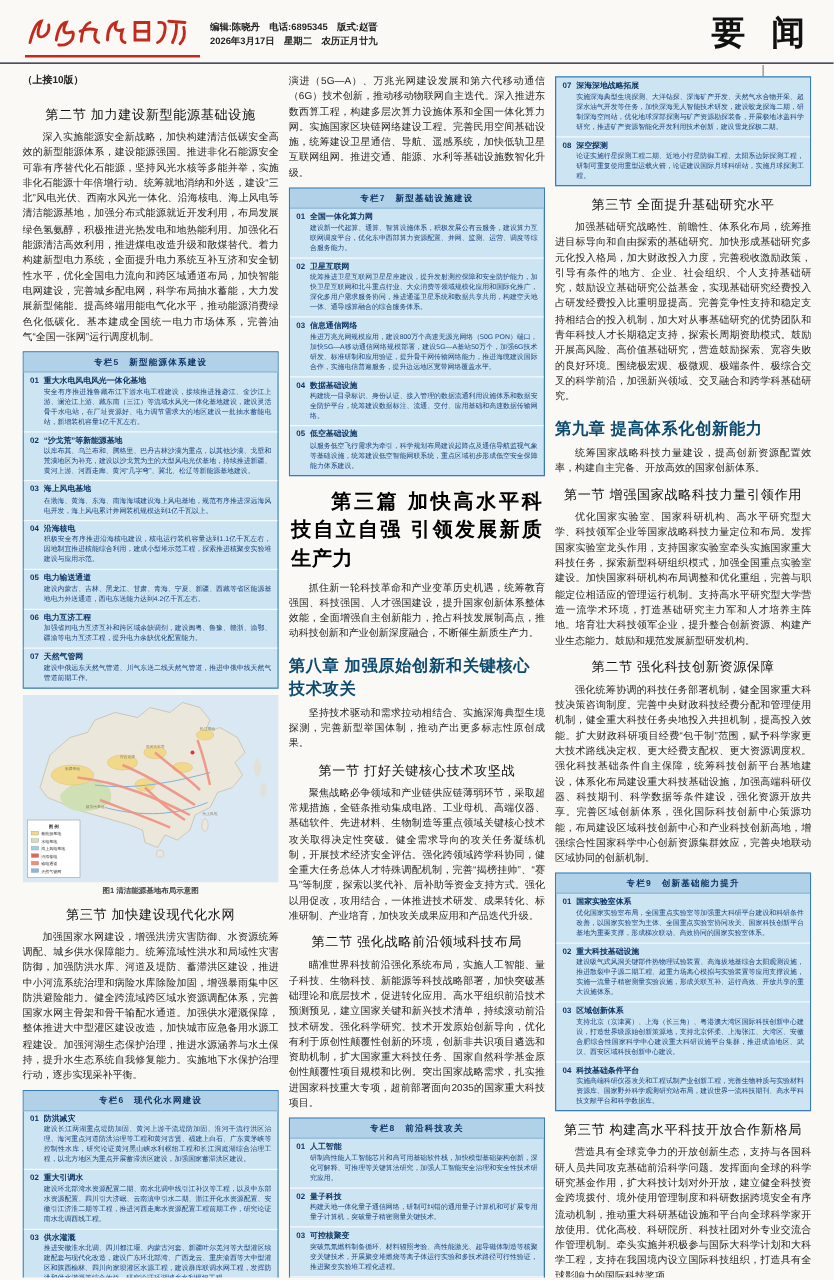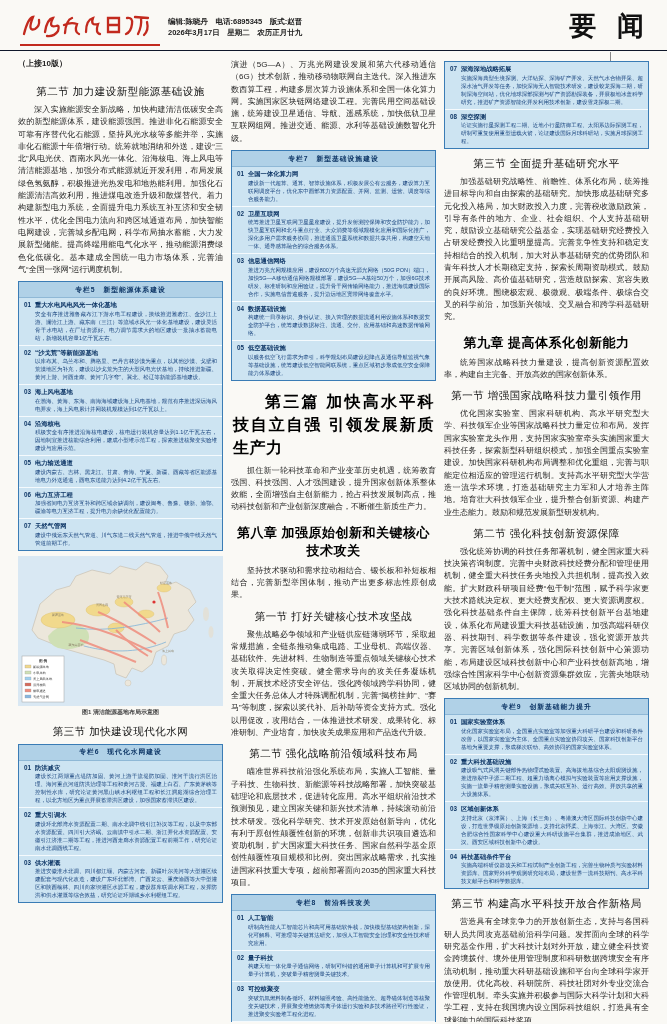--- a/index.html
+++ b/index.html
@@ -12,21 +12,21 @@
   #hdr-info{position:absolute;left:168px;top:16px;font-size:7.5px;line-height:11px;color:#222;font-weight:bold;}
   #hdr-right{position:absolute;right:16px;top:8px;display:flex;align-items:center;gap:8px;flex-direction:column;}
   #edition{font-family:"Liberation Serif","DejaVu Serif",serif;font-size:27px;font-weight:bold;color:#111;letter-spacing:7px;}
   #hdr-div{width:1px;height:32px;background:#888;}
   #pagenum{font-size:27px;font-weight:bold;color:#6d28d9;font-family:"Liberation Sans",sans-serif;}
   
   #cols{position:absolute;left:18px;top:56px;width:631px;height:966px;display:flex;gap:8px;}
   .col{width:205px;height:966px;overflow:hidden;}
   .cont{font-size:8px;font-weight:bold;color:#222;margin:2px 0 16px;}
   .h2{font-size:10.5px;font-weight:normal;color:#111;text-align:center;margin:8px 0 5px;letter-spacing:.5px;}
-  .h1{font-size:13px;font-weight:bold;color:#000000;text-align:center;margin:10px 0 5px;letter-spacing:.5px;}
+  .h1{font-size:13px;font-weight:bold;color:#0c4a6e;text-align:left;margin:10px 0 5px;letter-spacing:.5px;}
   .part{font-size:16px;line-height:23px;font-weight:bold;color:#000;text-indent:2em;text-align:justify;margin:9px 2px 6px;letter-spacing:.5px;}
   .p{font-size:8px;line-height:12.3px;color:#262626;text-align:justify;text-indent:2em;margin:3px 0;}
   
   .box{border:1px solid #3a7cb5;background:#cde4f2;margin:5px 0;}
   .box-title{background:#b0d1e7;border-bottom:1px solid #8fb8d6;text-align:center;font-size:6.8px;font-weight:bold;color:#0e3666;padding:2.5px 0;letter-spacing:1px;}
   .box-item{padding:2px 5px 3px;}
   .box-item + .box-item{border-top:1px solid rgba(255,255,255,.8);}
   .box-head{font-size:6.3px;font-weight:bold;color:#0e3666;line-height:9px;}
   .box-no{margin-right:4px;}
   .box-desc{font-size:5.5px;line-height:8px;color:#16417c;text-align:justify;padding-left:11px;margin-top:.5px;}
@@ -140,20 +140,21 @@
             <rect x="7" y="127" width="6" height="3" fill="#d66a5a" stroke="#999" stroke-width=".3"></rect>
             <text x="15" y="130" font-size="3.2" fill="#333">沿海核电</text>
             <rect x="7" y="133" width="6" height="3" fill="#ef8d7e" stroke="#999" stroke-width=".3"></rect>
             <text x="15" y="136" font-size="3.2" fill="#333">输电通道</text>
             <rect x="7" y="139" width="6" height="3" fill="#88b7e0" stroke="#999" stroke-width=".3"></rect>
             <text x="15" y="142" font-size="3.2" fill="#333">天然气管网</text>
   </svg>
           <div class="fig-cap">图1  清洁能源基地布局示意图</div>
         </div>
         <div class="h2">第三节 加快建设现代化水网</div>
+        <div class="p">加强国家水网建设，增强洪涝灾害防御、水资源统筹调配、城乡供水保障能力。统筹流域性洪水和局域性灾害防御，加强防洪水库、河道及堤防、蓄滞洪区建设，推进中小河流系统治理和病险水库除险加固，增强暴雨集中区防洪避险能力。健全跨流域跨区域水资源调配体系，完善国家水网主骨架和骨干输配水通道。加强供水灌溉保障，整体推进大中型灌区建设改造，加快城市应急备用水源工程建设。加强河湖生态保护治理，推进水源涵养与水土保持，提升水生态系统自我修复能力。实施地下水保护治理行动，逐步实现采补平衡。</div>
         <div class="box">
           <div class="box-title">专栏6　现代化水网建设</div>
           <div class="box-item">
             <div class="box-head"><span class="box-no">01</span><span>防洪减灾</span></div>
             <div class="box-desc">建设长江两湖重点堤防加固、黄河上游干流堤防加固、淮河干流行洪区治理、海河重点河道防洪治理等工程和黄河古贤、福建上白石、广东黄茅峡等控制性水库，研究论证黄河黑山峡水利枢纽工程和长江洞庭湖综合治理工程，以北方地区为重点开展蓄滞洪区建设，加强国家蓄滞洪区建设。</div>
           </div>
           <div class="box-item">
             <div class="box-head"><span class="box-no">02</span><span>重大引调水</span></div>
             <div class="box-desc">建设环北部湾水资源配置二期、南水北调中线引江补汉等工程，以及中东部水资源配置、四川引大济岷、云南滇中引水二期、浙江开化水资源配置、安徽引江济淮二期等工程，推进河西走廊水资源配置工程前期工作，研究论证南水北调西线工程。</div>
           </div>
@@ -184,21 +185,21 @@
             <div class="box-desc">构建统一目录标识、身份认证、接入管理的数据流通利用设施体系和数据安全防护平台，统筹建设数据标注、流通、交付、应用基础和高速数据传输网络。</div>
           </div>
           <div class="box-item">
             <div class="box-head"><span class="box-no">05</span><span>低空基础设施</span></div>
             <div class="box-desc">以服务低空飞行需求为牵引，科学规划布局建设起降点及通信导航监视气象等基础设施，统筹建设低空智能网联系统，重点区域初步形成低空安全保障能力体系建设。</div>
           </div>
         </div>
         <div class="part">第三篇 加快高水平科技自立自强 引领发展新质生产力</div>
         <div class="p">抓住新一轮科技革命和产业变革历史机遇，统筹教育强国、科技强国、人才强国建设，提升国家创新体系整体效能，全面增强自主创新能力，抢占科技发展制高点，推动科技创新和产业创新深度融合，不断催生新质生产力。</div>
         <div class="h1">第八章 加强原始创新和关键核心技术攻关</div>
-        <div class="p">坚持技术驱动和需求拉动相结合、锻长板和补短板相结合，完善新型举国体制，推动产出更多标志性原创成果。</div>
+        <div class="p">坚持技术驱动和需求拉动相结合、实施深海典型生境探测，完善新型举国体制，推动产出更多标志性原创成果。</div>
         <div class="h2">第一节 打好关键核心技术攻坚战</div>
         <div class="p">聚焦战略必争领域和产业链供应链薄弱环节，采取超常规措施，全链条推动集成电路、工业母机、高端仪器、基础软件、先进材料、生物制造等重点领域关键核心技术攻关取得决定性突破。健全需求导向的攻关任务凝练机制，开展技术经济安全评估。强化跨领域跨学科协同，健全重大任务总体人才特殊调配机制，完善“揭榜挂帅”、“赛马”等制度，探索以奖代补、后补助等资金支持方式。强化以用促改，攻用结合，一体推进技术研发、成果转化、标准研制、产业培育，加快攻关成果应用和产品迭代升级。</div>
         <div class="h2">第二节 强化战略前沿领域科技布局</div>
         <div class="p">瞄准世界科技前沿强化系统布局，实施人工智能、量子科技、生物科技、新能源等科技战略部署，加快突破基础理论和底层技术，促进转化应用。高水平组织前沿技术预测预见，建立国家关键和新兴技术清单，持续滚动前沿技术研发。强化科学研究、技术开发原始创新导向，优化有利于原创性颠覆性创新的环境，创新非共识项目遴选和资助机制，扩大国家重大科技任务、国家自然科学基金原创性颠覆性项目规模和比例。突出国家战略需求，扎实推进国家科技重大专项，超前部署面向2035的国家重大科技项目。</div>
         <div class="box">
           <div class="box-title">专栏8　前沿科技攻关</div>
           <div class="box-item">
             <div class="box-head"><span class="box-no">01</span><span>人工智能</span></div>
             <div class="box-desc">研制高性能人工智能芯片和高可用基础软件栈，加快模型基础架构创新，深化可解释、可推理等关键算法研究，加强人工智能安全治理和安全性技术研究应用。</div>
           </div>

